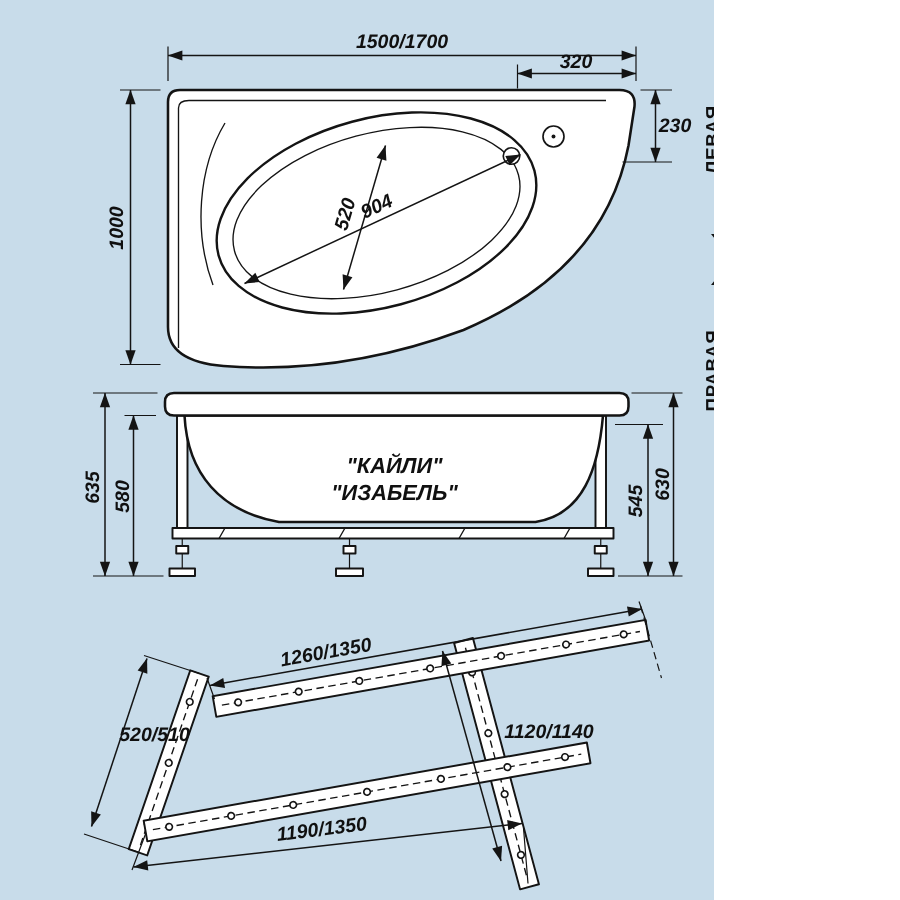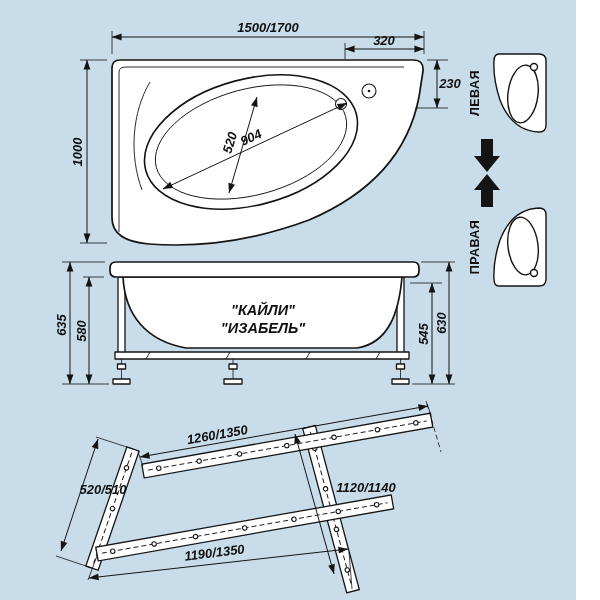--- a/index.html
+++ b/index.html
@@ -1,16 +1,16 @@
 <!DOCTYPE html>
 <html><head>
 <meta charset="utf-8">
 <style>
   html,body{margin:0;padding:0;}
-  .canvas{width:576px;height:600px;background:#c8dcea;position:relative;overflow:hidden;
+  .canvas{width:476px;height:600px;background:#c8dcea;position:relative;overflow:hidden;
           font-family:"Liberation Sans",sans-serif;}
   svg{display:block;}
   .ol{fill:#ffffff;stroke:#141414;stroke-width:1.7;stroke-linejoin:round;}
   .ol2{fill:#ffffff;stroke:#141414;stroke-width:1.3;stroke-linejoin:round;}
   .thin{fill:none;stroke:#141414;stroke-width:0.9;}
   .ext{fill:none;stroke:#141414;stroke-width:0.8;}
   .dimln{fill:none;stroke:#141414;stroke-width:1;}
   .dash{stroke-dasharray:5 3;}
   .hole{fill:#ffffff;stroke:#141414;stroke-width:1.1;}
   .solid{fill:#141414;stroke:none;}

